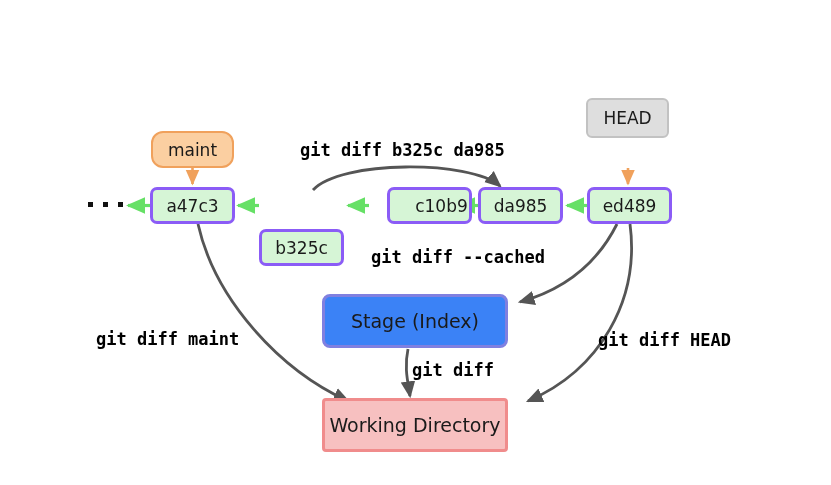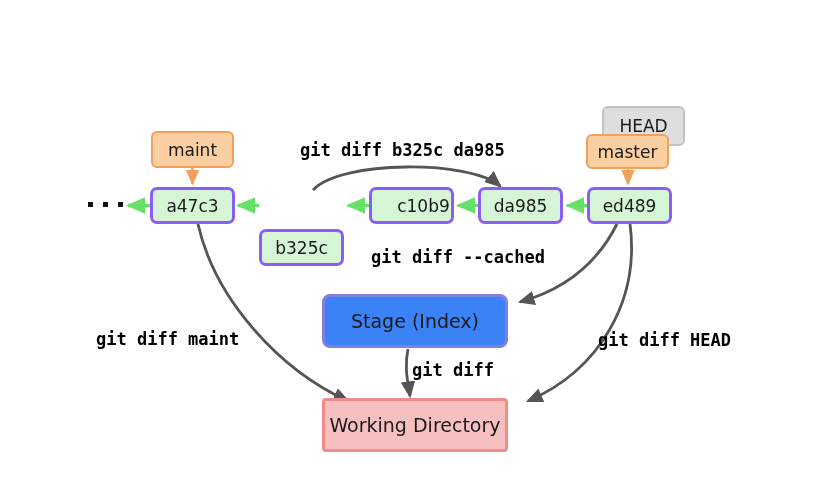--- a/index.html
+++ b/index.html
@@ -46,21 +46,21 @@
     border-radius: 7px;
     font-size: 17px;
     z-index: 5;
   }
 
   
   .ref-orange {
     background: #fbceа0;
     background: #fbcfa1;
     border: 2px solid #f0a15c;
-    border-radius: 6px;
+    border-radius: 12px;
     font-size: 17px;
     z-index: 6;
   }
   .ref-gray {
     background: #dedede;
     border: 2px solid #c2c2c2;
     border-radius: 6px;
     font-size: 17px;
     z-index: 4;
   }
@@ -156,31 +156,30 @@
   <div class="ellipsis" style="left:88px; top:202px;">
     <span></span>
     <span></span>
     <span></span>
   </div>
 
   <div class="node commit" style="left:150px;">a47c3</div>
 
   <div class="node commit" style="left:259px;margin-top:42px;">b325c</div>
 
-  <div class="node commit" style="left:369px;padding-left:24px;">c10b9</div>
+  <div class="node commit" style="left:387px;padding-left:24px;">c10b9</div>
 
   <div class="node commit" style="left:478px;">da985</div>
 
   <div class="node commit" style="left:587px;">ed489</div>
 
   <div class="node ref-orange" style="left:151px; top:131px; width:83px; height:37px;">maint</div>
 
-  <div class="node ref-gray" style="left:602px; top:98px; width:83px; height:40px;margin-top:8px;">HEAD</div>
+  <div class="node ref-gray" style="left:586px; top:98px; width:83px; height:40px;">HEAD</div>
 
-  <div class="node ref-orange" style="left:586px; top:134px; width:83px; height:35px;">master</div>
 
   <div class="node stage-node" style="left:322px; top:294px;">Stage (Index)</div>
 
   <div class="node workdir-node" style="left:322px; top:398px;">Working Directory</div>
 
   <div class="cmd-label" style="left:300px; top:140px;">git diff b325c da985</div>
 
   <div class="cmd-label" style="left:371px; top:247px;">git diff --cached</div>
 
   <div class="cmd-label" style="left:96px; top:329px;">git diff maint</div>

